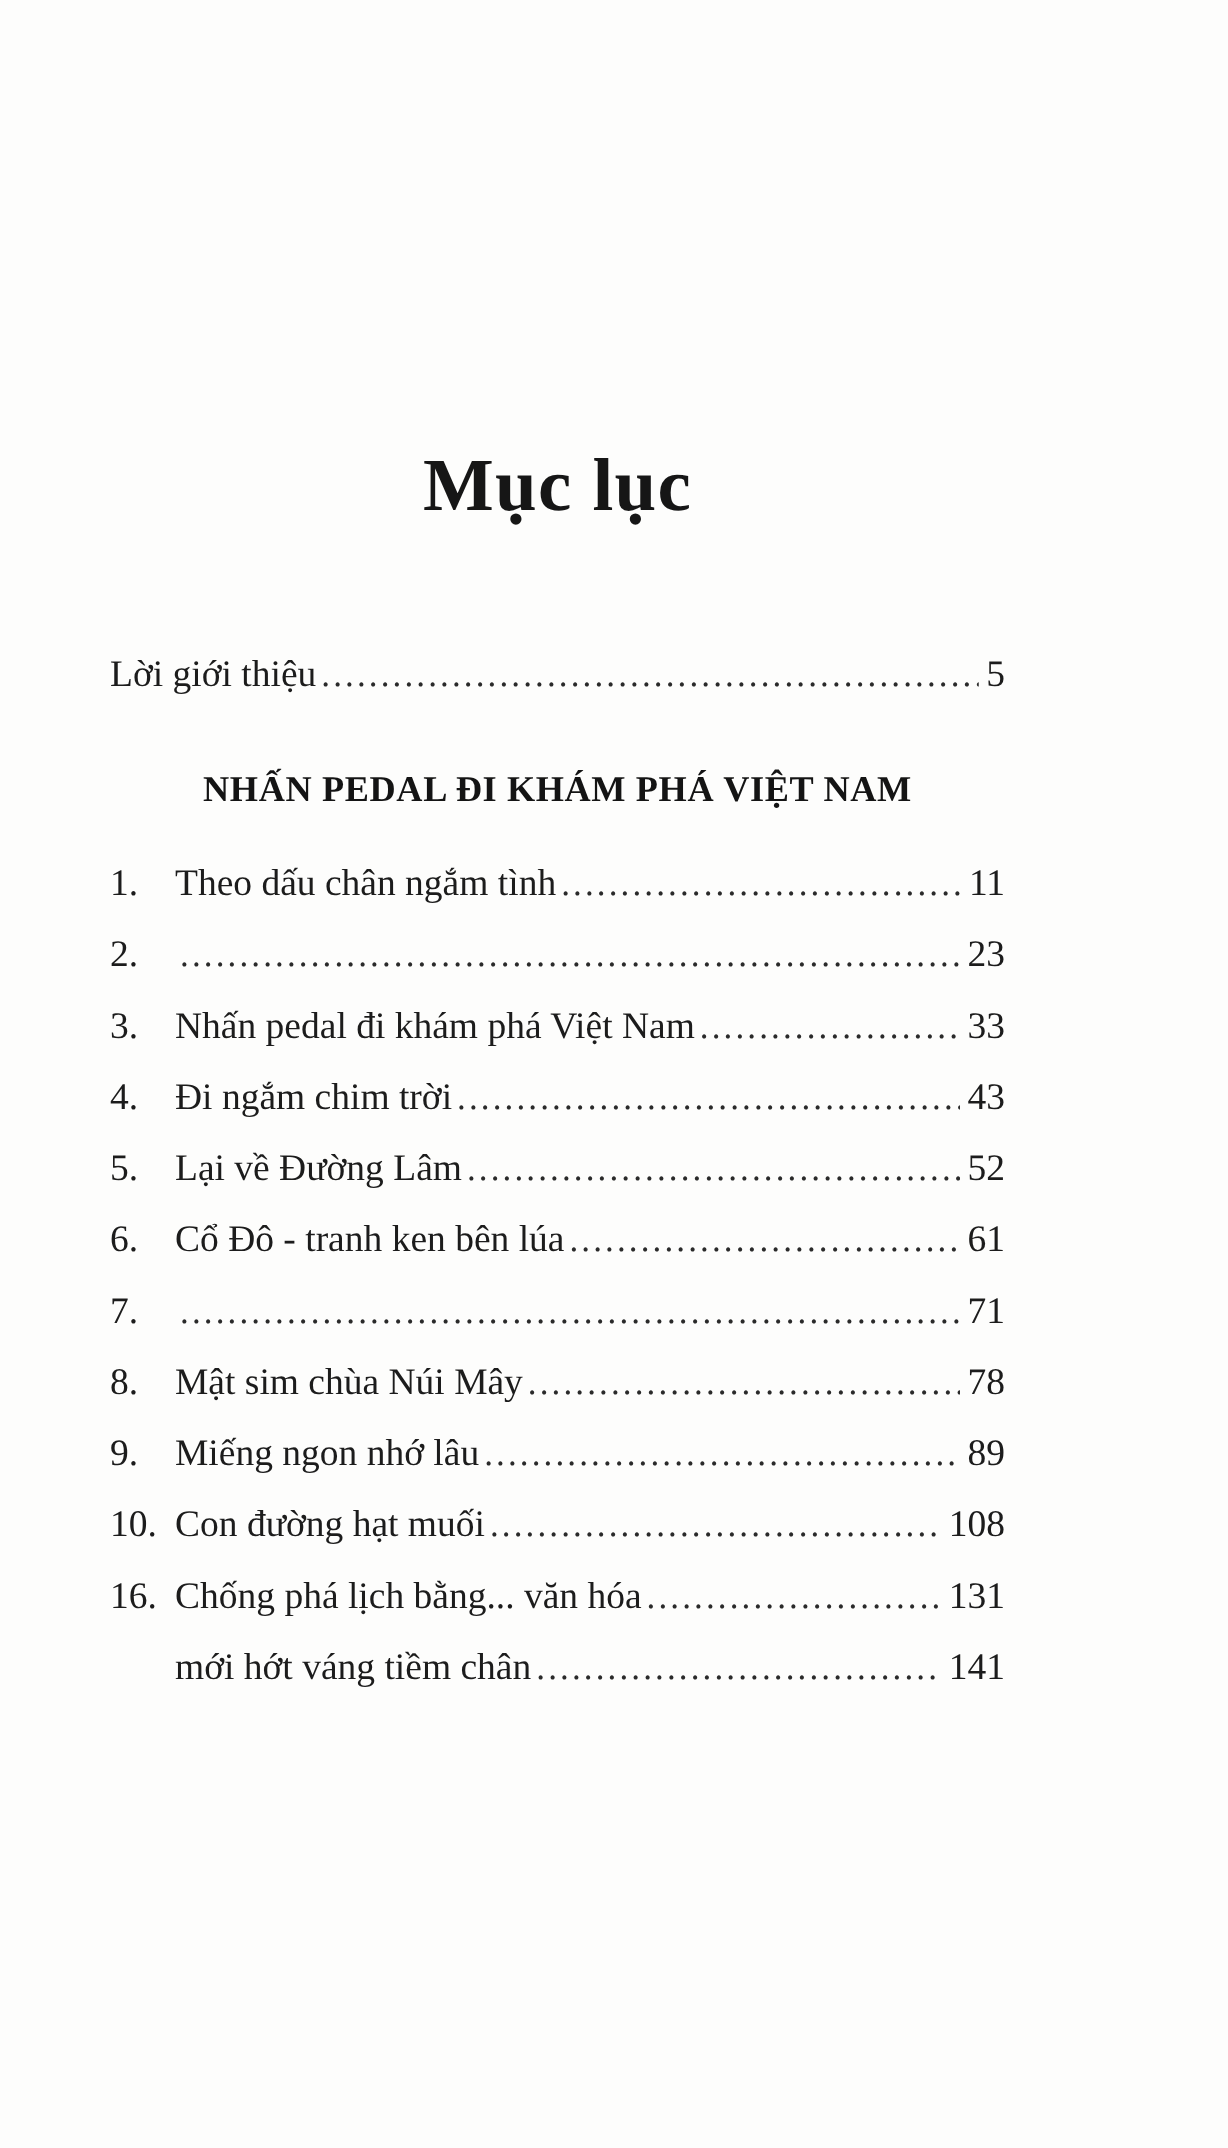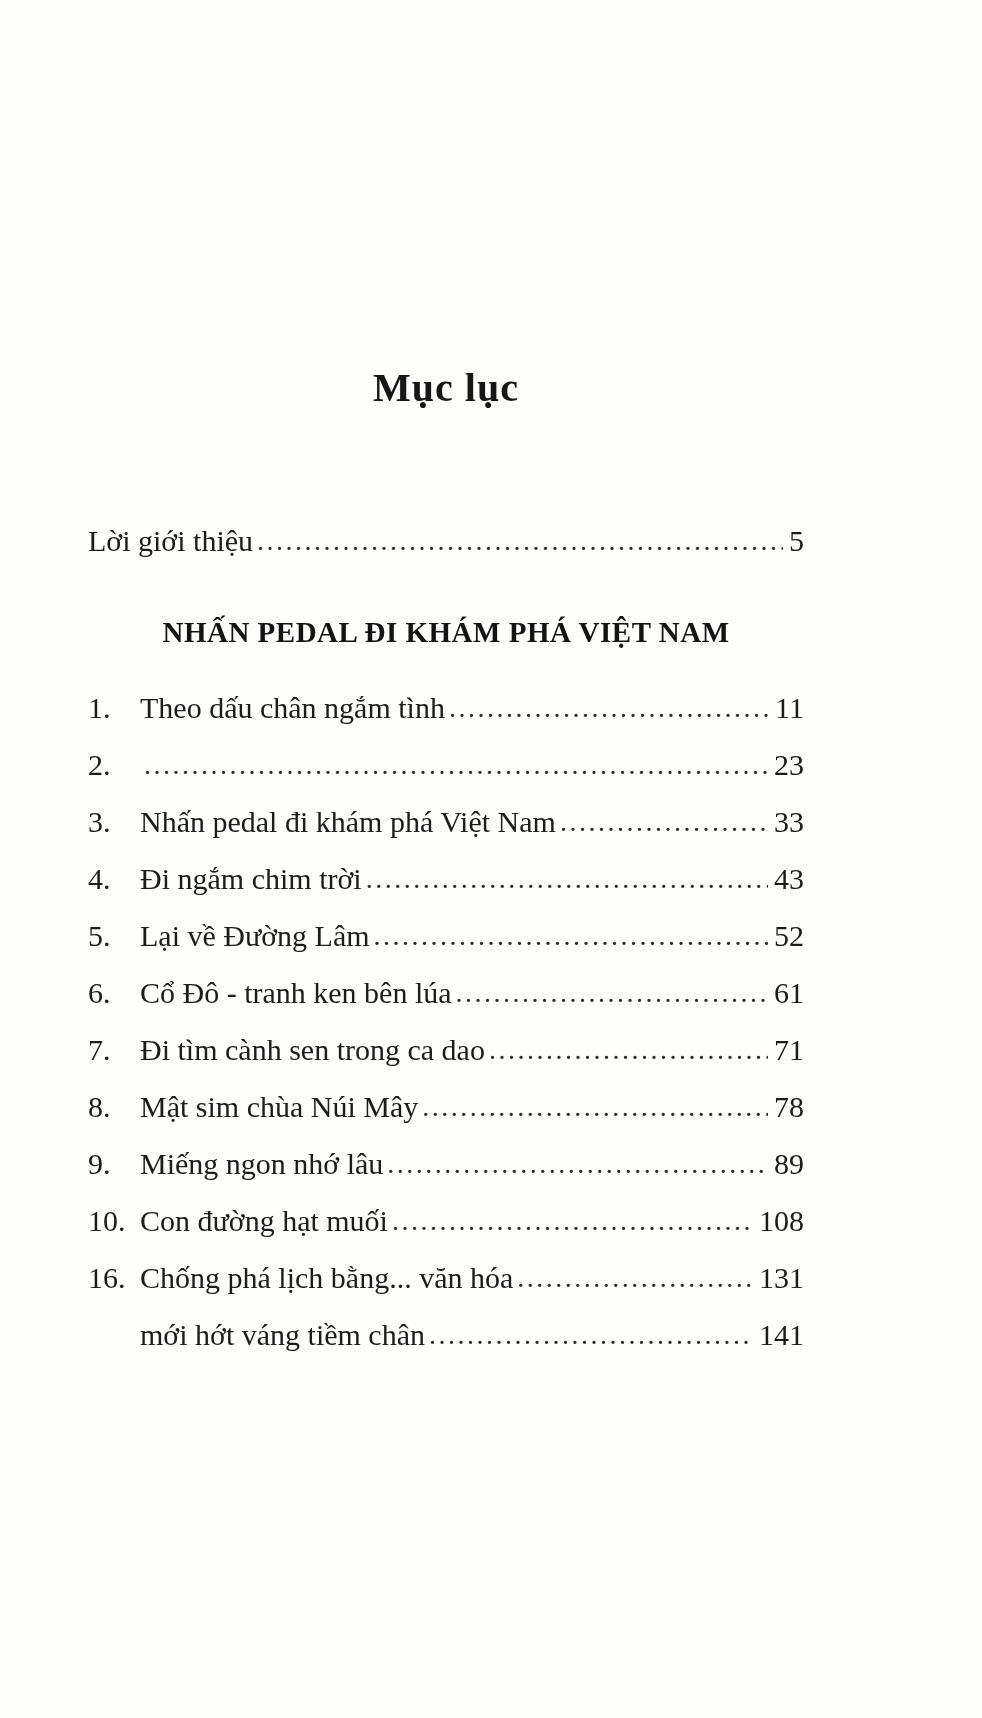--- a/index.html
+++ b/index.html
@@ -18,21 +18,21 @@
     overflow: hidden;
   }
   .content {
     position: absolute;
     left: 88px;
     top: 0;
     width: 716px;
   }
   .book-title {
     margin: 352px 0 0 0;
-    font-size: 40px;
+    font-size: 60px;
     font-weight: 600;
     text-align: center;
     letter-spacing: 1px;
     line-height: 72px;
     color: #161616;
   }
   .intro-line {
     margin-top: 88px;
   }
   .section-heading {
@@ -42,21 +42,21 @@
     text-align: center;
     letter-spacing: 0.5px;
     line-height: 38px;
     color: #141414;
   }
   .entries {
     margin-top: 28px;
   }
   .toc-line {
     display: flex;
-    align-items: center;
+    align-items: flex-start;
     font-size: 30px;
     line-height: 36px;
     padding: 10px 0;
     color: #1c1c1c;
   }
   .num {
     flex: 0 0 52px;
     text-align: left;
   }
   .entry-title {
@@ -134,21 +134,20 @@
 
       <div class="toc-line">
         <span class="num">6.</span>
         <span class="entry-title">Cổ Đô - tranh ken bên lúa</span>
         <span class="dots"></span>
         <span class="pagenum">61</span>
       </div>
 
       <div class="toc-line">
         <span class="num">7.</span>
-        <span class="entry-title">Đi tìm cành sen trong ca dao</span>
         <span class="dots"></span>
         <span class="pagenum">71</span>
       </div>
 
       <div class="toc-line">
         <span class="num">8.</span>
         <span class="entry-title">Mật sim chùa Núi Mây</span>
         <span class="dots"></span>
         <span class="pagenum">78</span>
       </div>

